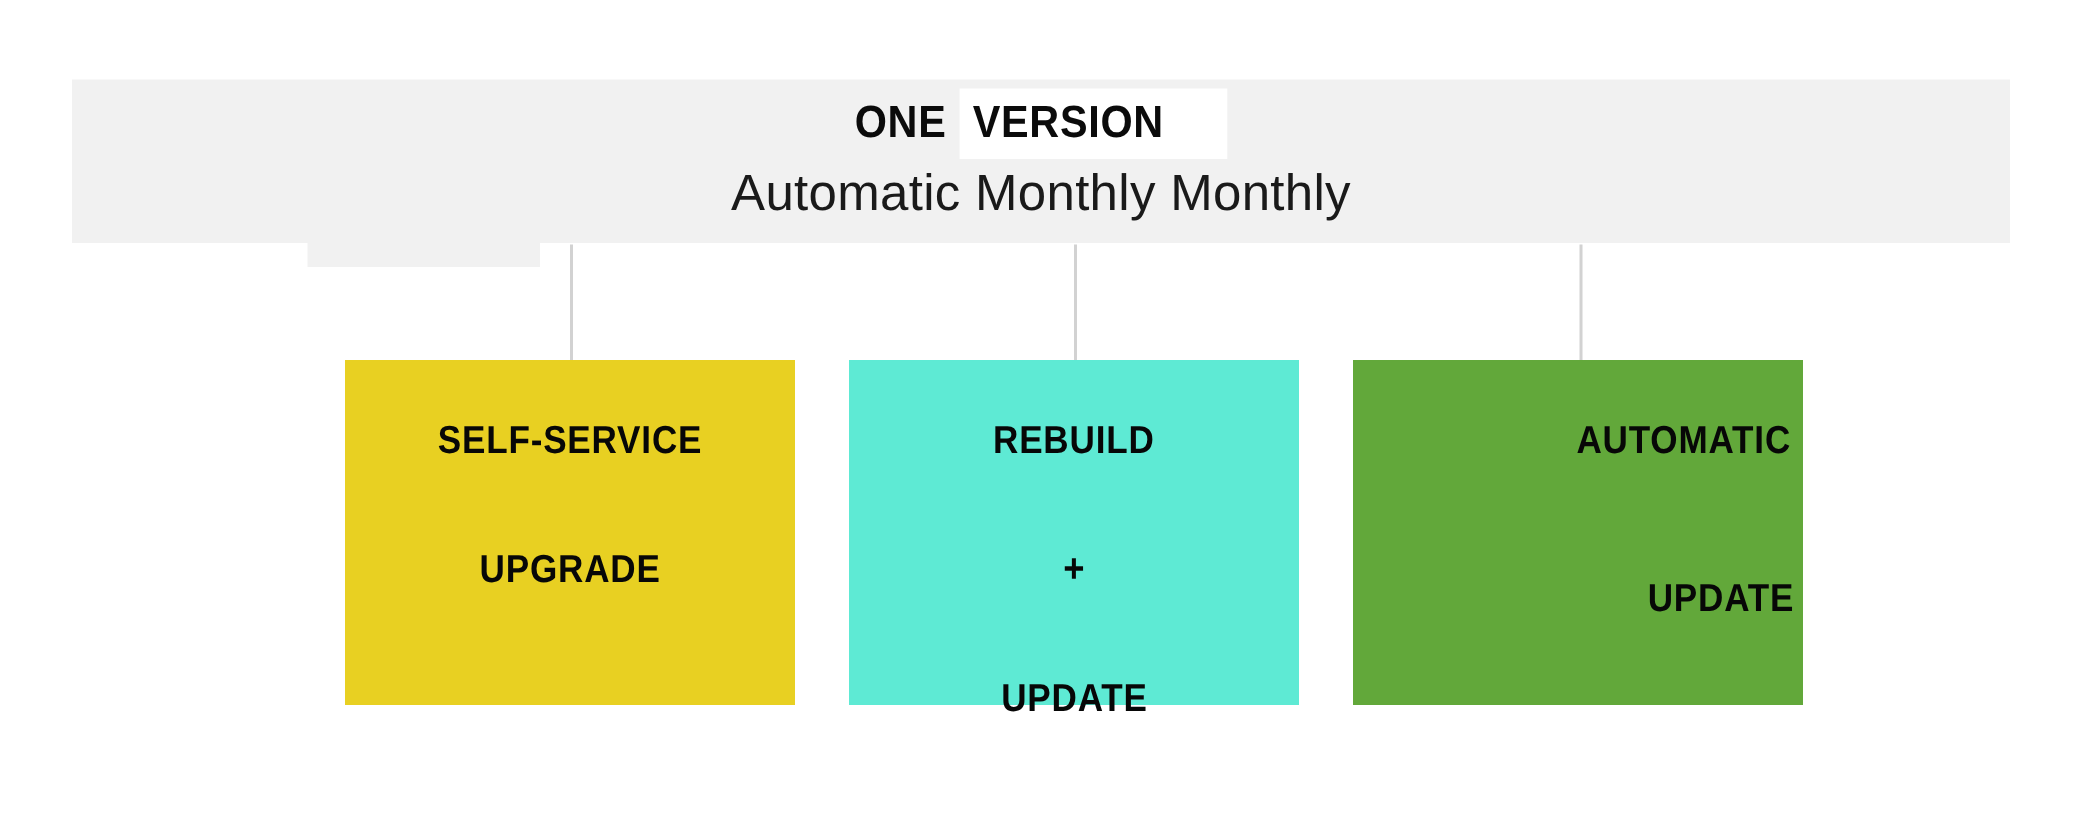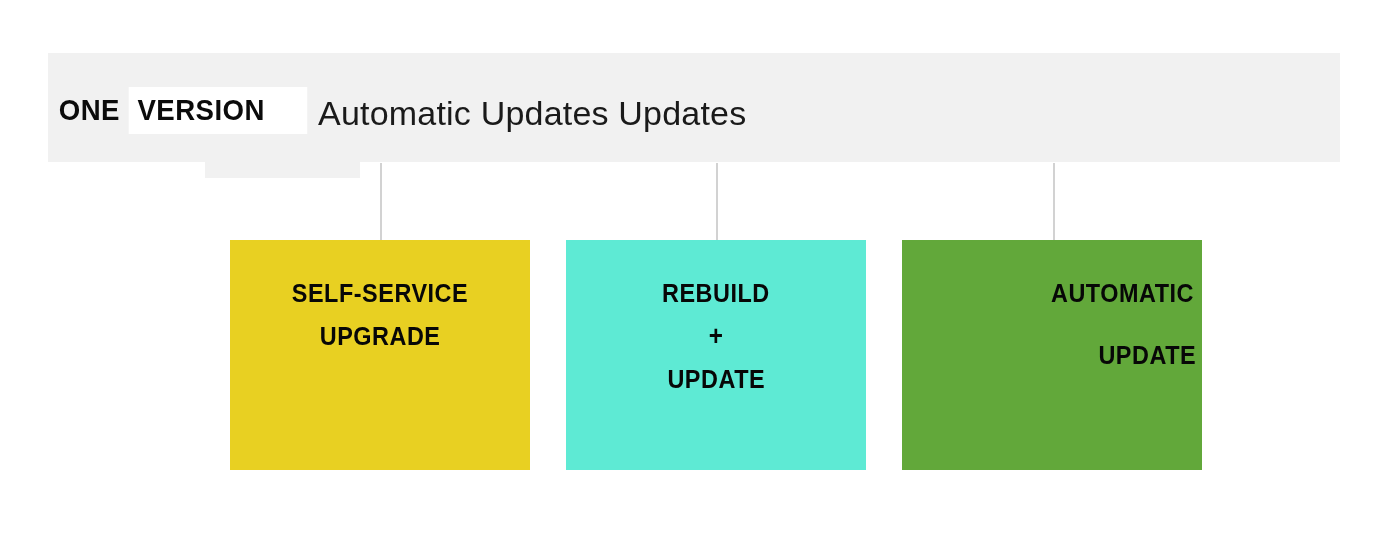--- a/index.html
+++ b/index.html
@@ -35,21 +35,21 @@
     height: 16px;
     background: #f1f1f1;
   }
   .header-text-wrap {
     position: absolute;
     left: 48px;
     top: 53px;
     width: 1292px;
     height: 109px;
     display: flex;
-    flex-direction: row;
+    flex-direction: column;
     align-items: center;
     justify-content: flex-start;
     padding-top: 9px;
     box-sizing: border-box;
   }
   .title-line {
     display: flex;
     align-items: baseline;
     white-space: pre;
     font-family: "Liberation Sans", sans-serif;
@@ -90,20 +90,21 @@
   .card {
     position: absolute;
     top: 240px;
     width: 300px;
     height: 230px;
     box-sizing: border-box;
     padding-top: 32px;
     display: flex;
     flex-direction: column;
     align-items: center;
+    gap: 43px;
   }
   .card-line {
     font-family: "Liberation Sans", sans-serif;
     font-weight: 700;
     font-size: 26px;
     letter-spacing: 0.6px;
     color: #070707;
     text-align: center;
     transform: scaleX(0.9);
     transform-origin: center;
@@ -125,21 +126,21 @@
 <div id="canvas">
 
   <div class="header-bar"></div>
   <div class="header-tab"></div>
 
   <div class="header-text-wrap">
     <div class="title-line">
       <span class="title-word-plain">ONE</span>
       <span class="title-word-hl">VERSION</span>
     </div>
-    <div class="subtitle">Automatic Updates Updates</div>
+    <div class="subtitle">Automatic Monthly Monthly</div>
   </div>
 
   <div class="connector" style="left:380px; top:163px; height:78px;"></div>
   <div class="connector" style="left:716px; top:163px; height:78px;"></div>
   <div class="connector" style="left:1053px; top:163px; height:78px;"></div>
 
   <div class="card" style="left:230px; background:#e8d022;">
     <div class="card-line">SELF-SERVICE</div>
     <div class="card-line">UPGRADE</div>
   </div>

